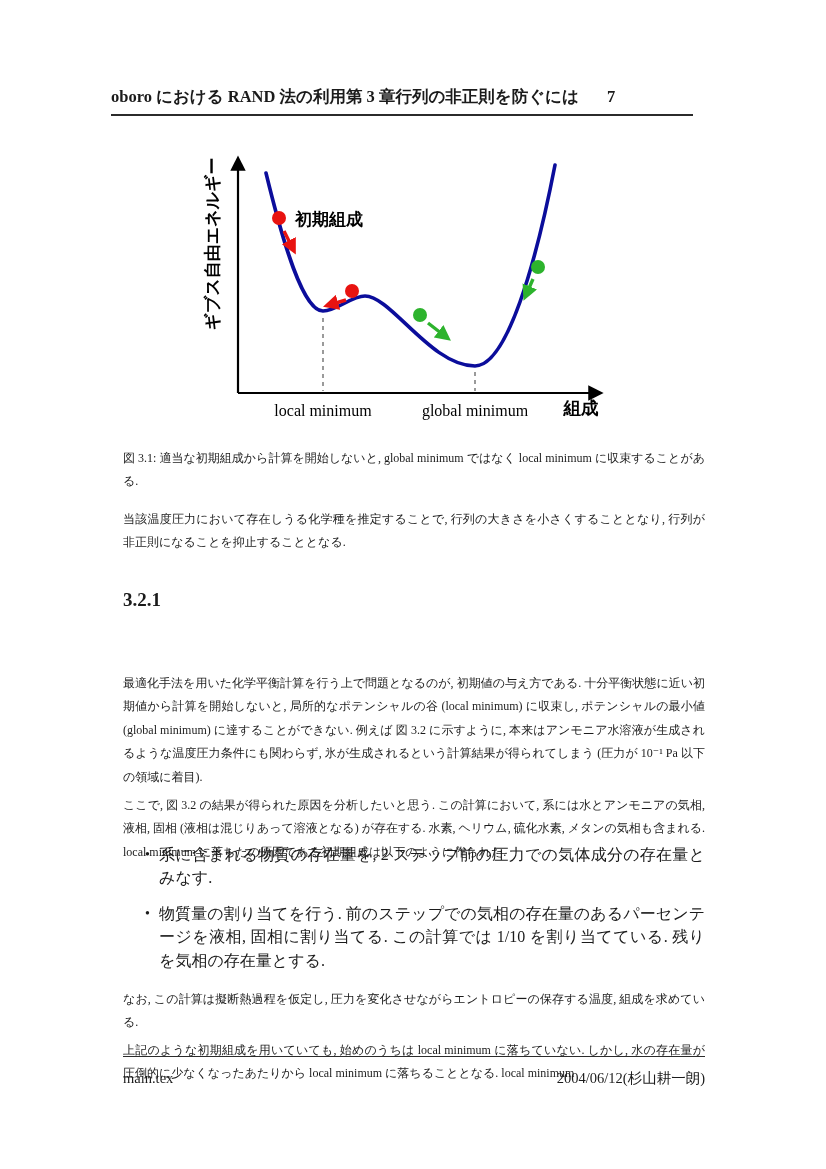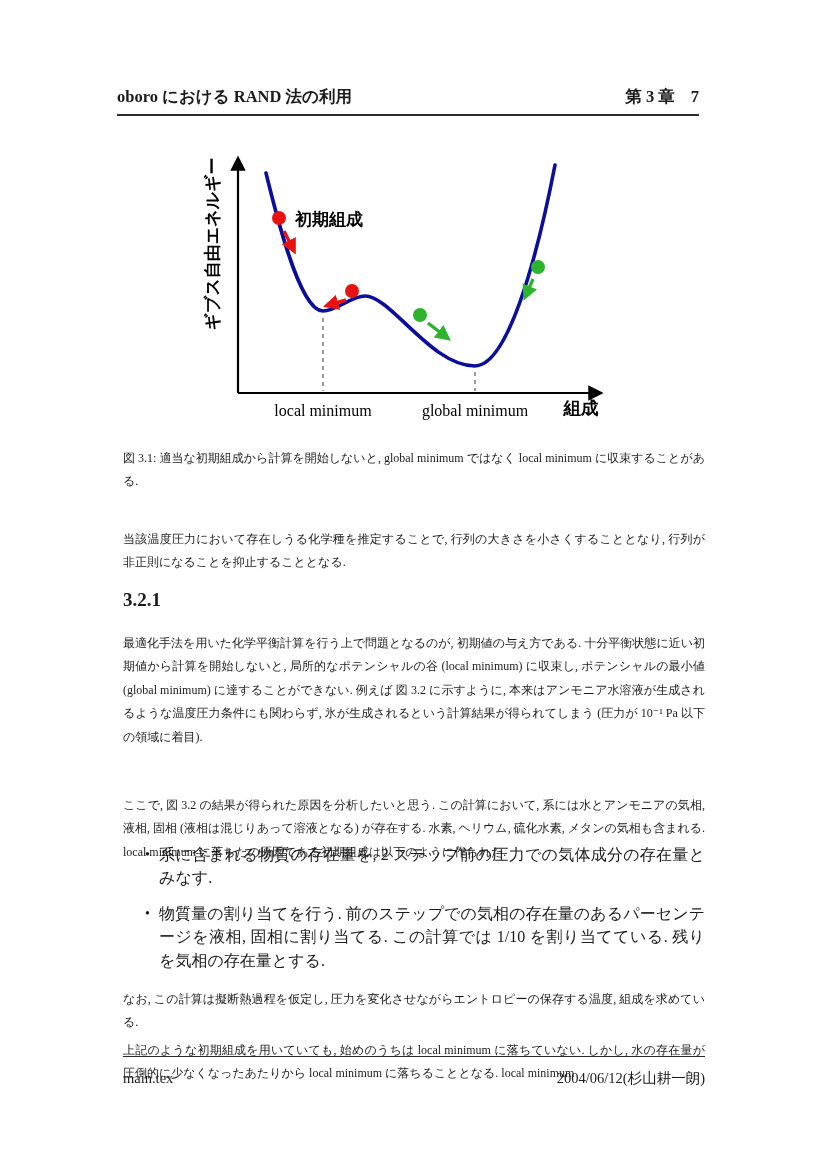--- a/index.html
+++ b/index.html
@@ -8,44 +8,44 @@
     background: #ffffff;
     position: relative;
     font-family: "Liberation Serif", "DejaVu Serif", serif;
     color: #1b1b1b;
     -webkit-font-smoothing: antialiased;
   }
   .abs { position: absolute; }
 
   
   .header {
-    left: 117px; top: 86px; width: 582px;
-    display: flex; justify-content: space-between; align-items: baseline;
+    left: 111px; top: 86px; width: 582px;
+    display: flex; justify-content: flex-start; align-items: baseline;
     font-size: 16.5px; font-weight: 700;
     border-bottom: 2px solid #2b2b2b;
     padding-bottom: 6px;
   }
   .header-right { display: flex; align-items: baseline; }
-  .header-chapter { margin-right: 16px; }
+  .header-chapter { }
   .header-chapter-title { margin-right: 28px; }
 
   
   .figure-wrap { left: 203px; top: 148px; width: 420px; height: 280px; }
   .fig-jtext { font-family: "Liberation Sans", "DejaVu Sans", sans-serif; font-weight: 700; }
   .fig-ltext { font-family: "Liberation Serif", "DejaVu Serif", serif; }
 
   
   .body-text {
     left: 123px; width: 582px;
     font-size: 12px; line-height: 23.4px;
     text-align: justify;
   }
   .caption   { top: 447px; }
-  .para-1    { top: 528px; }
-  .para-2    { top: 632px; }
+  .para-1    { top: 508px; }
+  .para-2    { top: 672px; }
   .para-3    { top: 757px; margin-top: 37px; }
   .para-4    { top: 988px; }
   .para-5    { top: 991px; margin-top: 48px; }
 
   .section-heading {
     left: 123px; top: 589px; width: 582px;
     font-size: 19px; font-weight: 700;
     display: flex; align-items: baseline;
   }
   .section-number { margin-right: 14px; }
@@ -70,20 +70,21 @@
     padding-top: 12px;
   }
 </style>
 </head>
 <body>
 
 <div class="abs header">
   <span>oboro における RAND 法の利用</span>
   <span class="header-right">
     <span class="header-chapter">第 3 章</span>
+    <span class="header-chapter-title">行列の非正則を防ぐには</span>
     <span>7</span>
   </span>
 </div>
 
 <div class="abs figure-wrap">
   <svg width="420" height="280" viewBox="0 0 420 280">
     <defs>
       <marker id="ah-black" viewBox="0 0 10 10" refX="7" refY="5" markerWidth="7" markerHeight="7" orient="auto">
         <path d="M0,0 L10,5 L0,10 z" fill="#000"></path>
       </marker>

